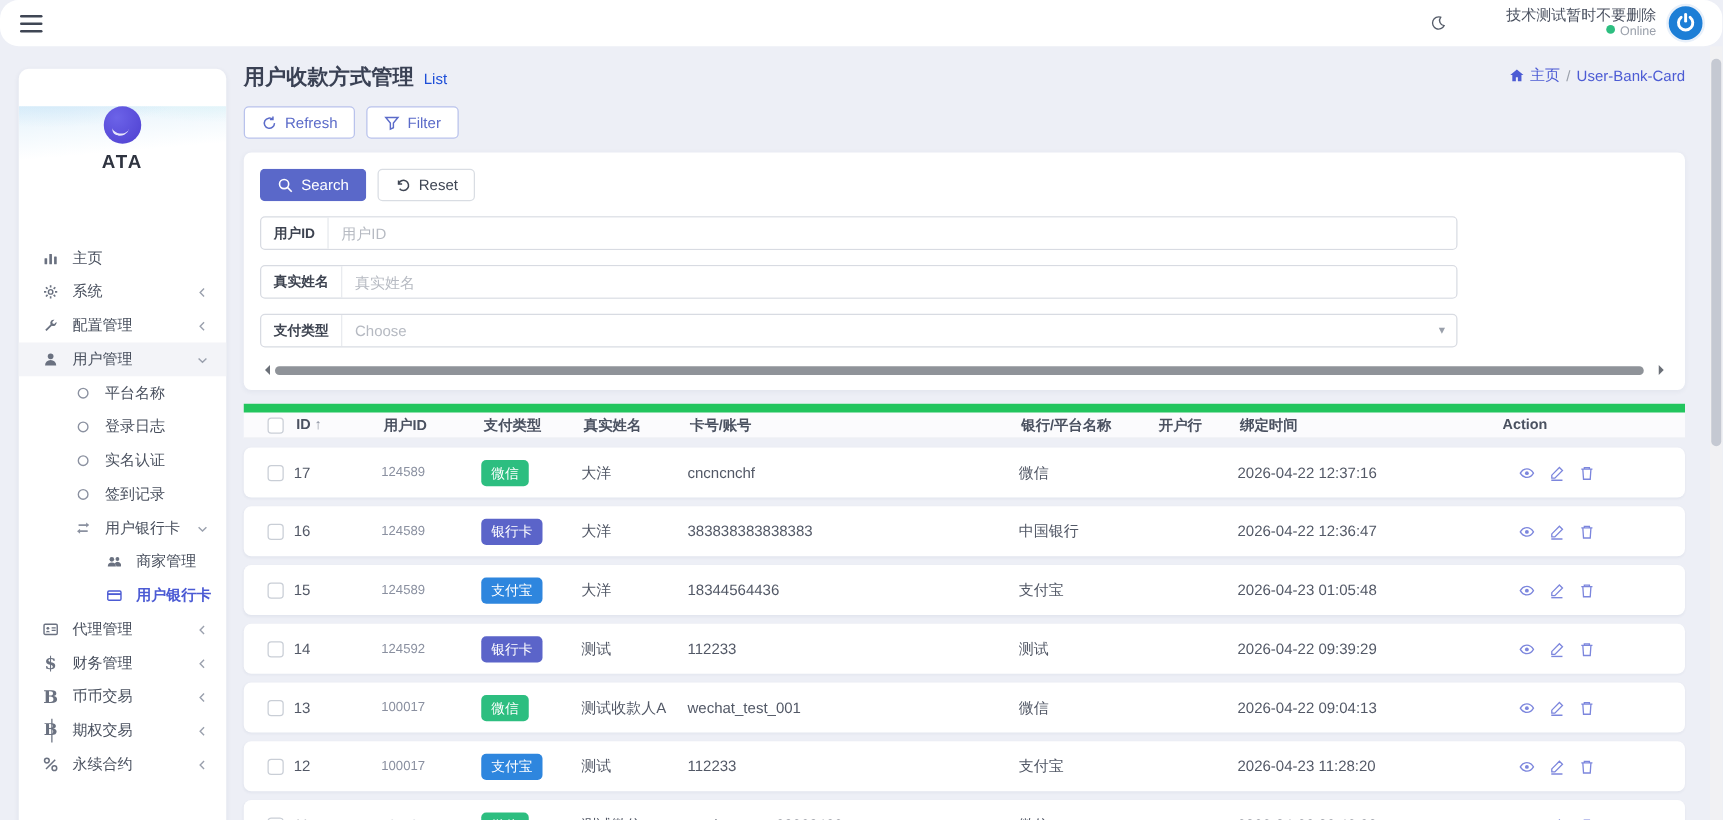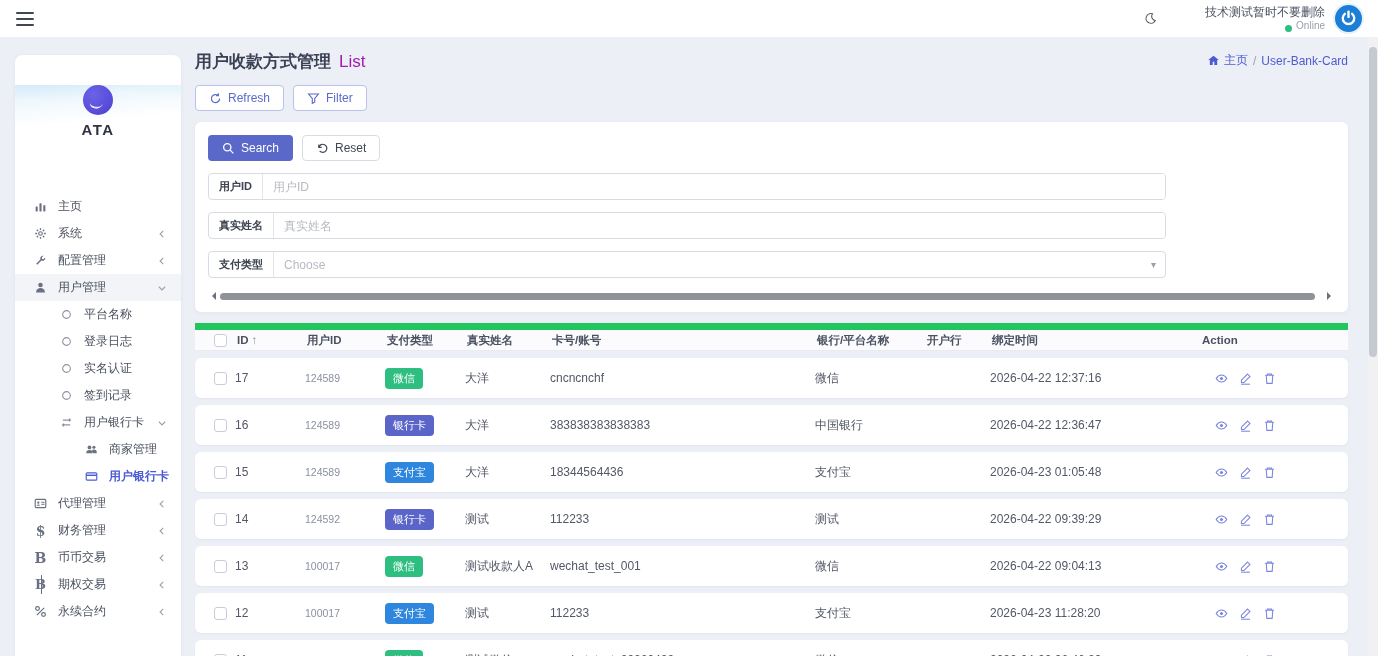--- a/index.html
+++ b/index.html
@@ -2,28 +2,28 @@
 <html><head>
 <meta charset="utf-8">
 <style>
   * { margin:0; padding:0; box-sizing:border-box; }
   html,body { width:1378px; height:656px; overflow:hidden; }
   body { font-family:"Liberation Sans","DejaVu Sans",sans-serif; background:#edeff6; position:relative; font-size:12px; color:#4a5160; }
   .icon svg { display:block; }
   .icon { display:inline-flex; align-items:center; justify-content:center; }
 
   
-  .topbar { position:absolute; left:0; top:0; width:1378px; height:37px; background:#fff; display:flex; align-items:center; z-index:5; }
+  .topbar { position:absolute; left:0; top:0; width:1378px; height:37px; background:#fff; display:flex; align-items:center; z-index:5;border-radius:15px; }
   .hamburger { margin-left:16px; width:18px; height:14px; display:flex; flex-direction:column; justify-content:space-between; cursor:pointer; }
   .hamburger span { display:block; height:2px; background:#3f4654; border-radius:1px; }
   .topbar-right { margin-left:auto; display:flex; align-items:center; margin-right:14px; }
   .moon { color:#555c69; margin-right:48px; cursor:pointer; }
   .userinfo { text-align:right; margin-right:8px; line-height:1.25; }
   .user-name { font-size:12px; color:#4a5160; }
-  .user-status { font-size:10px; color:#9aa0ab; display:flex; align-items:flex-end; justify-content:flex-end; gap:4px; }
+  .user-status { font-size:10px; color:#9aa0ab; display:flex; align-items:flex-start; justify-content:flex-end; gap:4px; }
   .status-dot { width:7px; height:7px; border-radius:50%; display:inline-block; }
   .avatar { width:31px; height:31px; border-radius:50%; background:#1c7ed6; color:#fff; display:flex; align-items:center; justify-content:center; border:2px solid #e8f0fa; cursor:pointer; }
 
   
   .sidebar { position:absolute; left:15px; top:55px; width:166px; height:645px; background:#fff; border-radius:8px 8px 0 0; box-shadow:0 1px 4px rgba(40,50,90,.06); overflow:hidden; }
   .logo-area { height:100px; position:relative; text-align:center;
     background:
       radial-gradient(130% 70% at 15% -25%, rgba(120,190,235,.35), rgba(120,190,235,0) 60%),
       radial-gradient(140% 80% at 95% -35%, rgba(110,215,215,.32), rgba(110,215,215,0) 60%),
       linear-gradient(175deg, rgba(150,205,240,.25) 0%, rgba(255,255,255,0) 38%);
@@ -41,21 +41,21 @@
   .menu-item.highlight { background:#f3f4f8; }
   .menu-item.active { color:#4c5bd4; font-weight:bold; }
   .menu-item.active .mi-icon { color:#4c5bd4; }
   .chev { position:absolute; right:14px; color:#9aa0ad; }
   .mi-badge { margin-left:8px; min-width:15px; height:15px; border-radius:50%; color:#fff; font-size:10px; display:inline-flex; align-items:center; justify-content:center; padding:0 2px; }
 
   
   .main { position:absolute; left:195px; top:50px; width:1153px; }
   .page-head { display:flex; align-items:baseline; }
   .page-title { font-size:17px; font-weight:bold; color:#3a4154; }
-  .page-sub { font-size:17px; color:#a21caf; margin-left:8px; }
+  .page-sub { font-size:12px; color:#1d4ed8; margin-left:8px; }
   .breadcrumb { margin-left:auto; display:flex; align-items:center; gap:5px; font-size:12px; color:#4c5bd4; }
   .breadcrumb .sep { color:#9aa0ab; }
   .crumb { cursor:pointer; display:flex; align-items:center; gap:4px; }
 
   .toolbar { margin-top:12px; display:flex; gap:9px; }
   .btn { display:inline-flex; align-items:center; gap:6px; height:26px; padding:0 13px; border-radius:4px; font-size:12px; cursor:pointer; border:1px solid transparent; background:#fff; }
   .btn-outline { border-color:#b9c2ec; color:#5b6bc9; }
   .btn-primary { background:#5a68c9; color:#fff; }
   .btn-plain { border-color:#d9dde3; color:#3f4654; }
 

